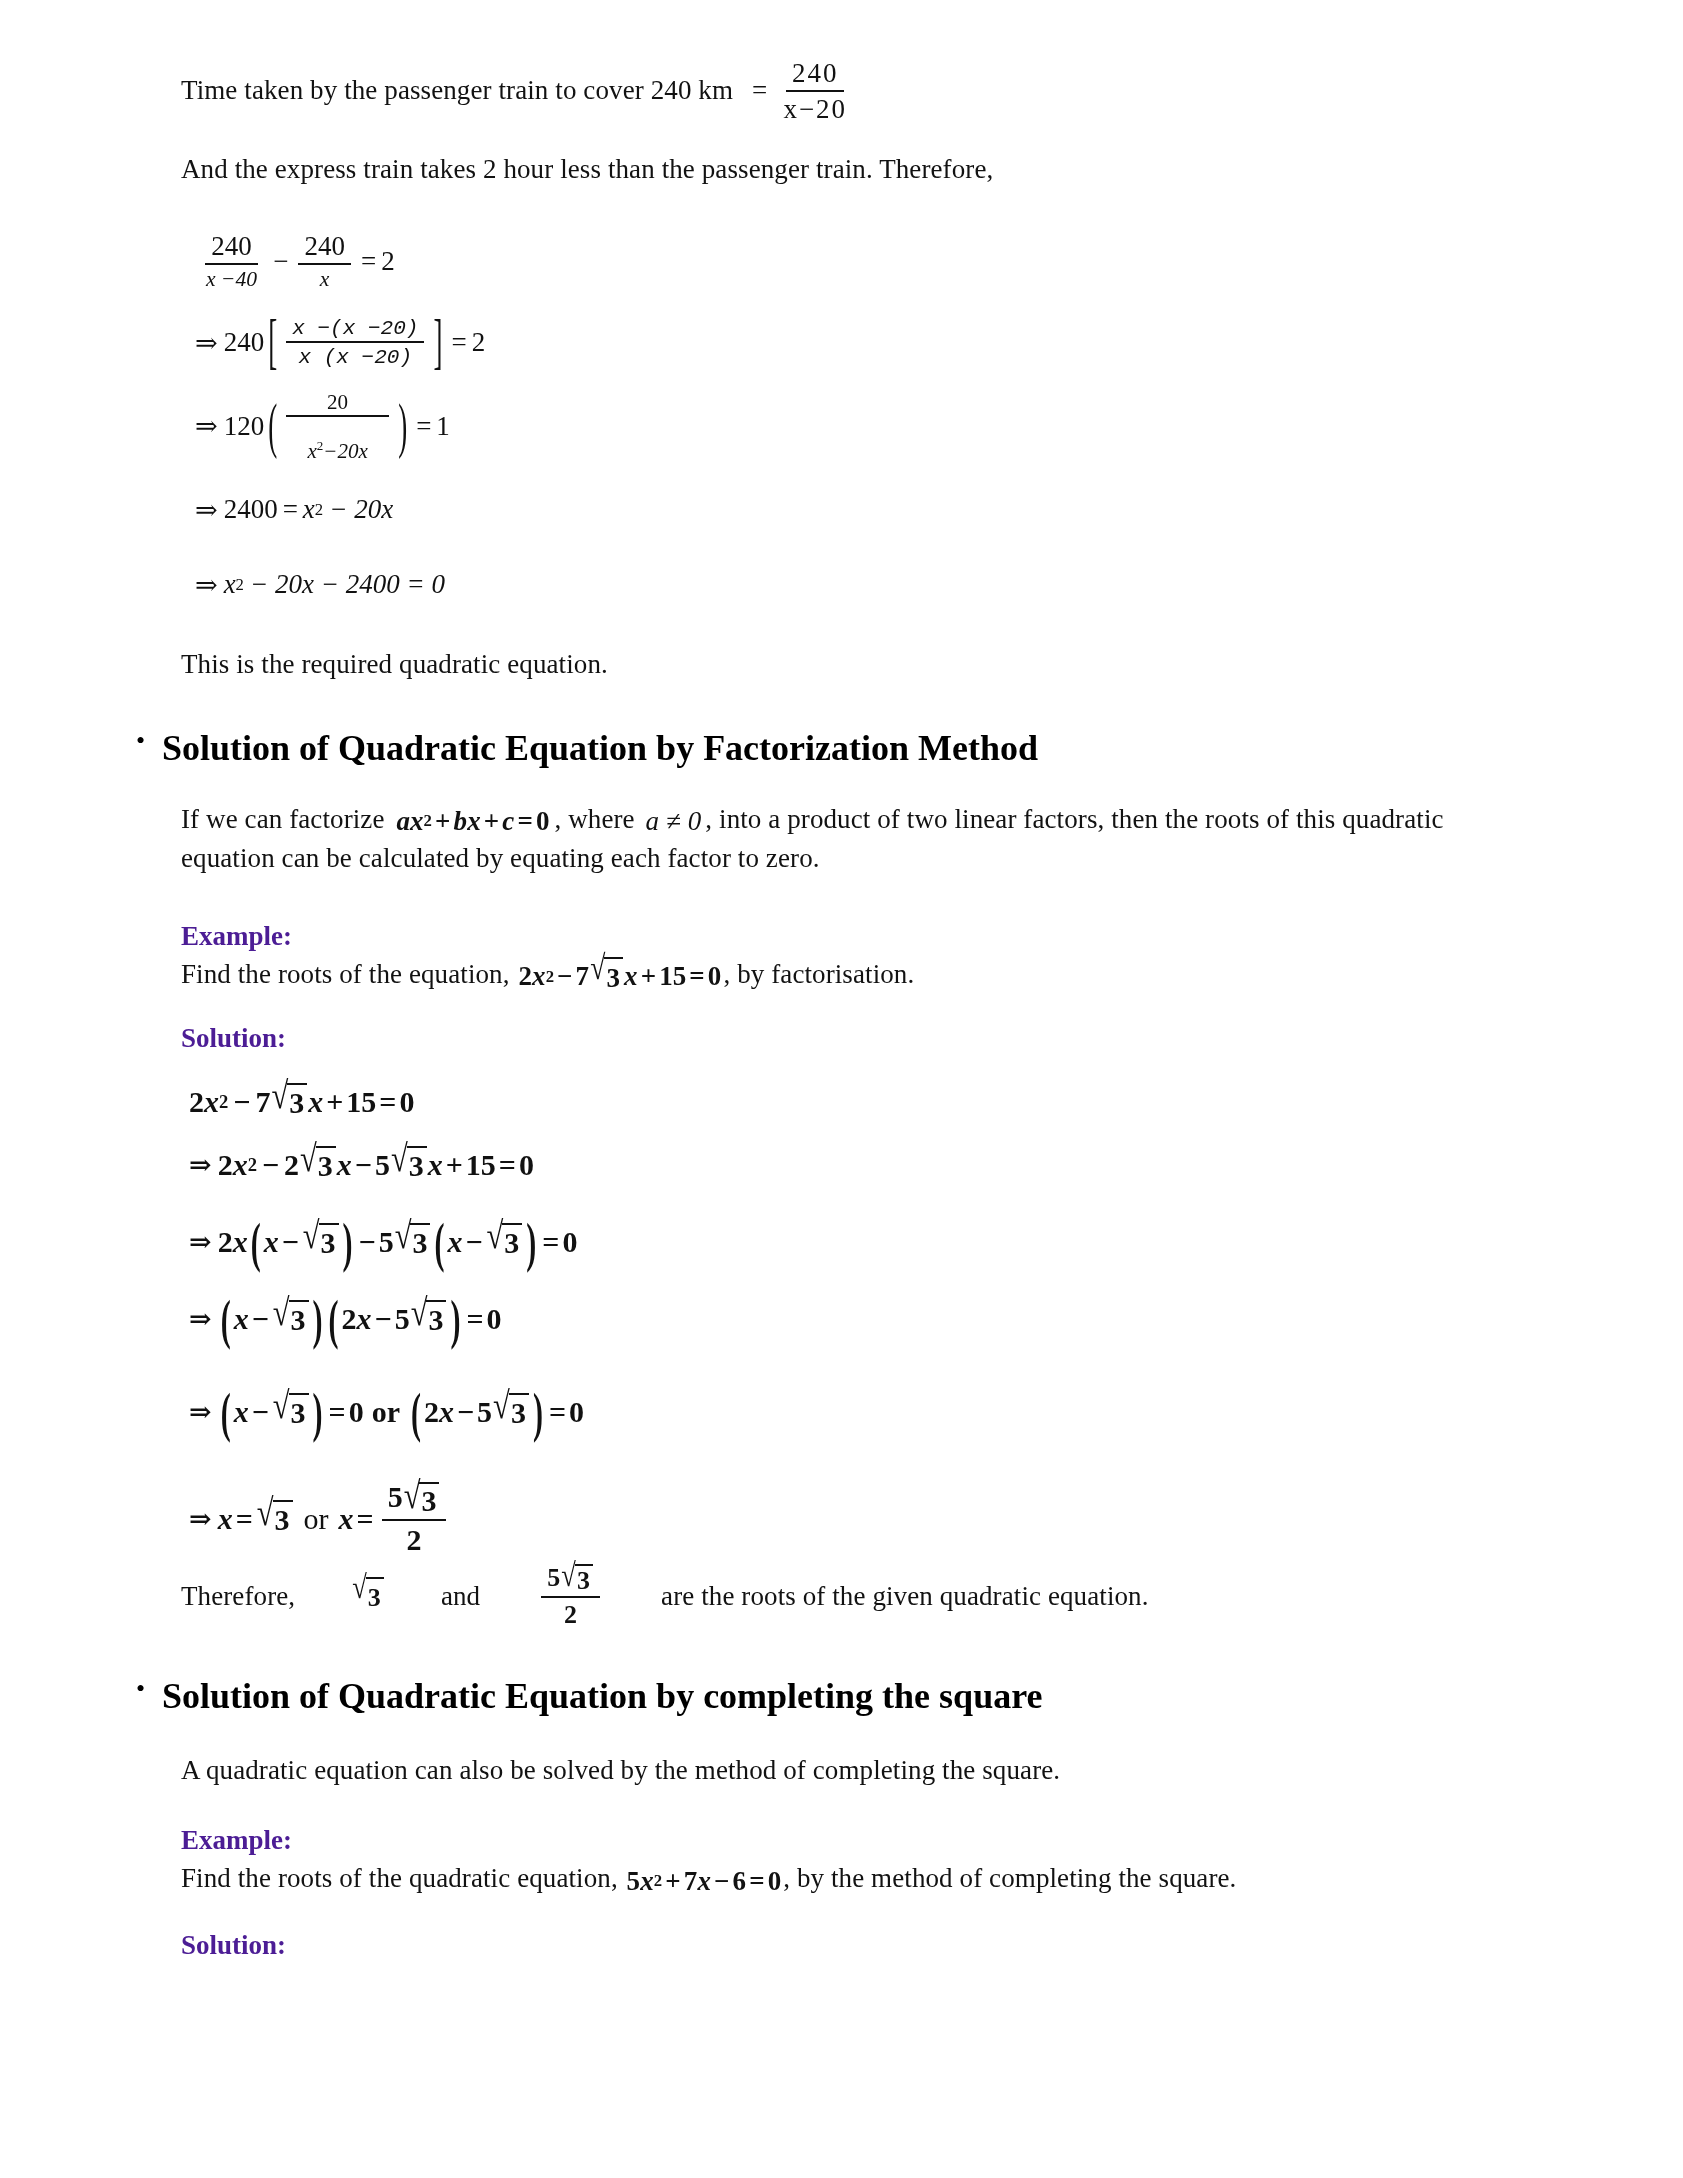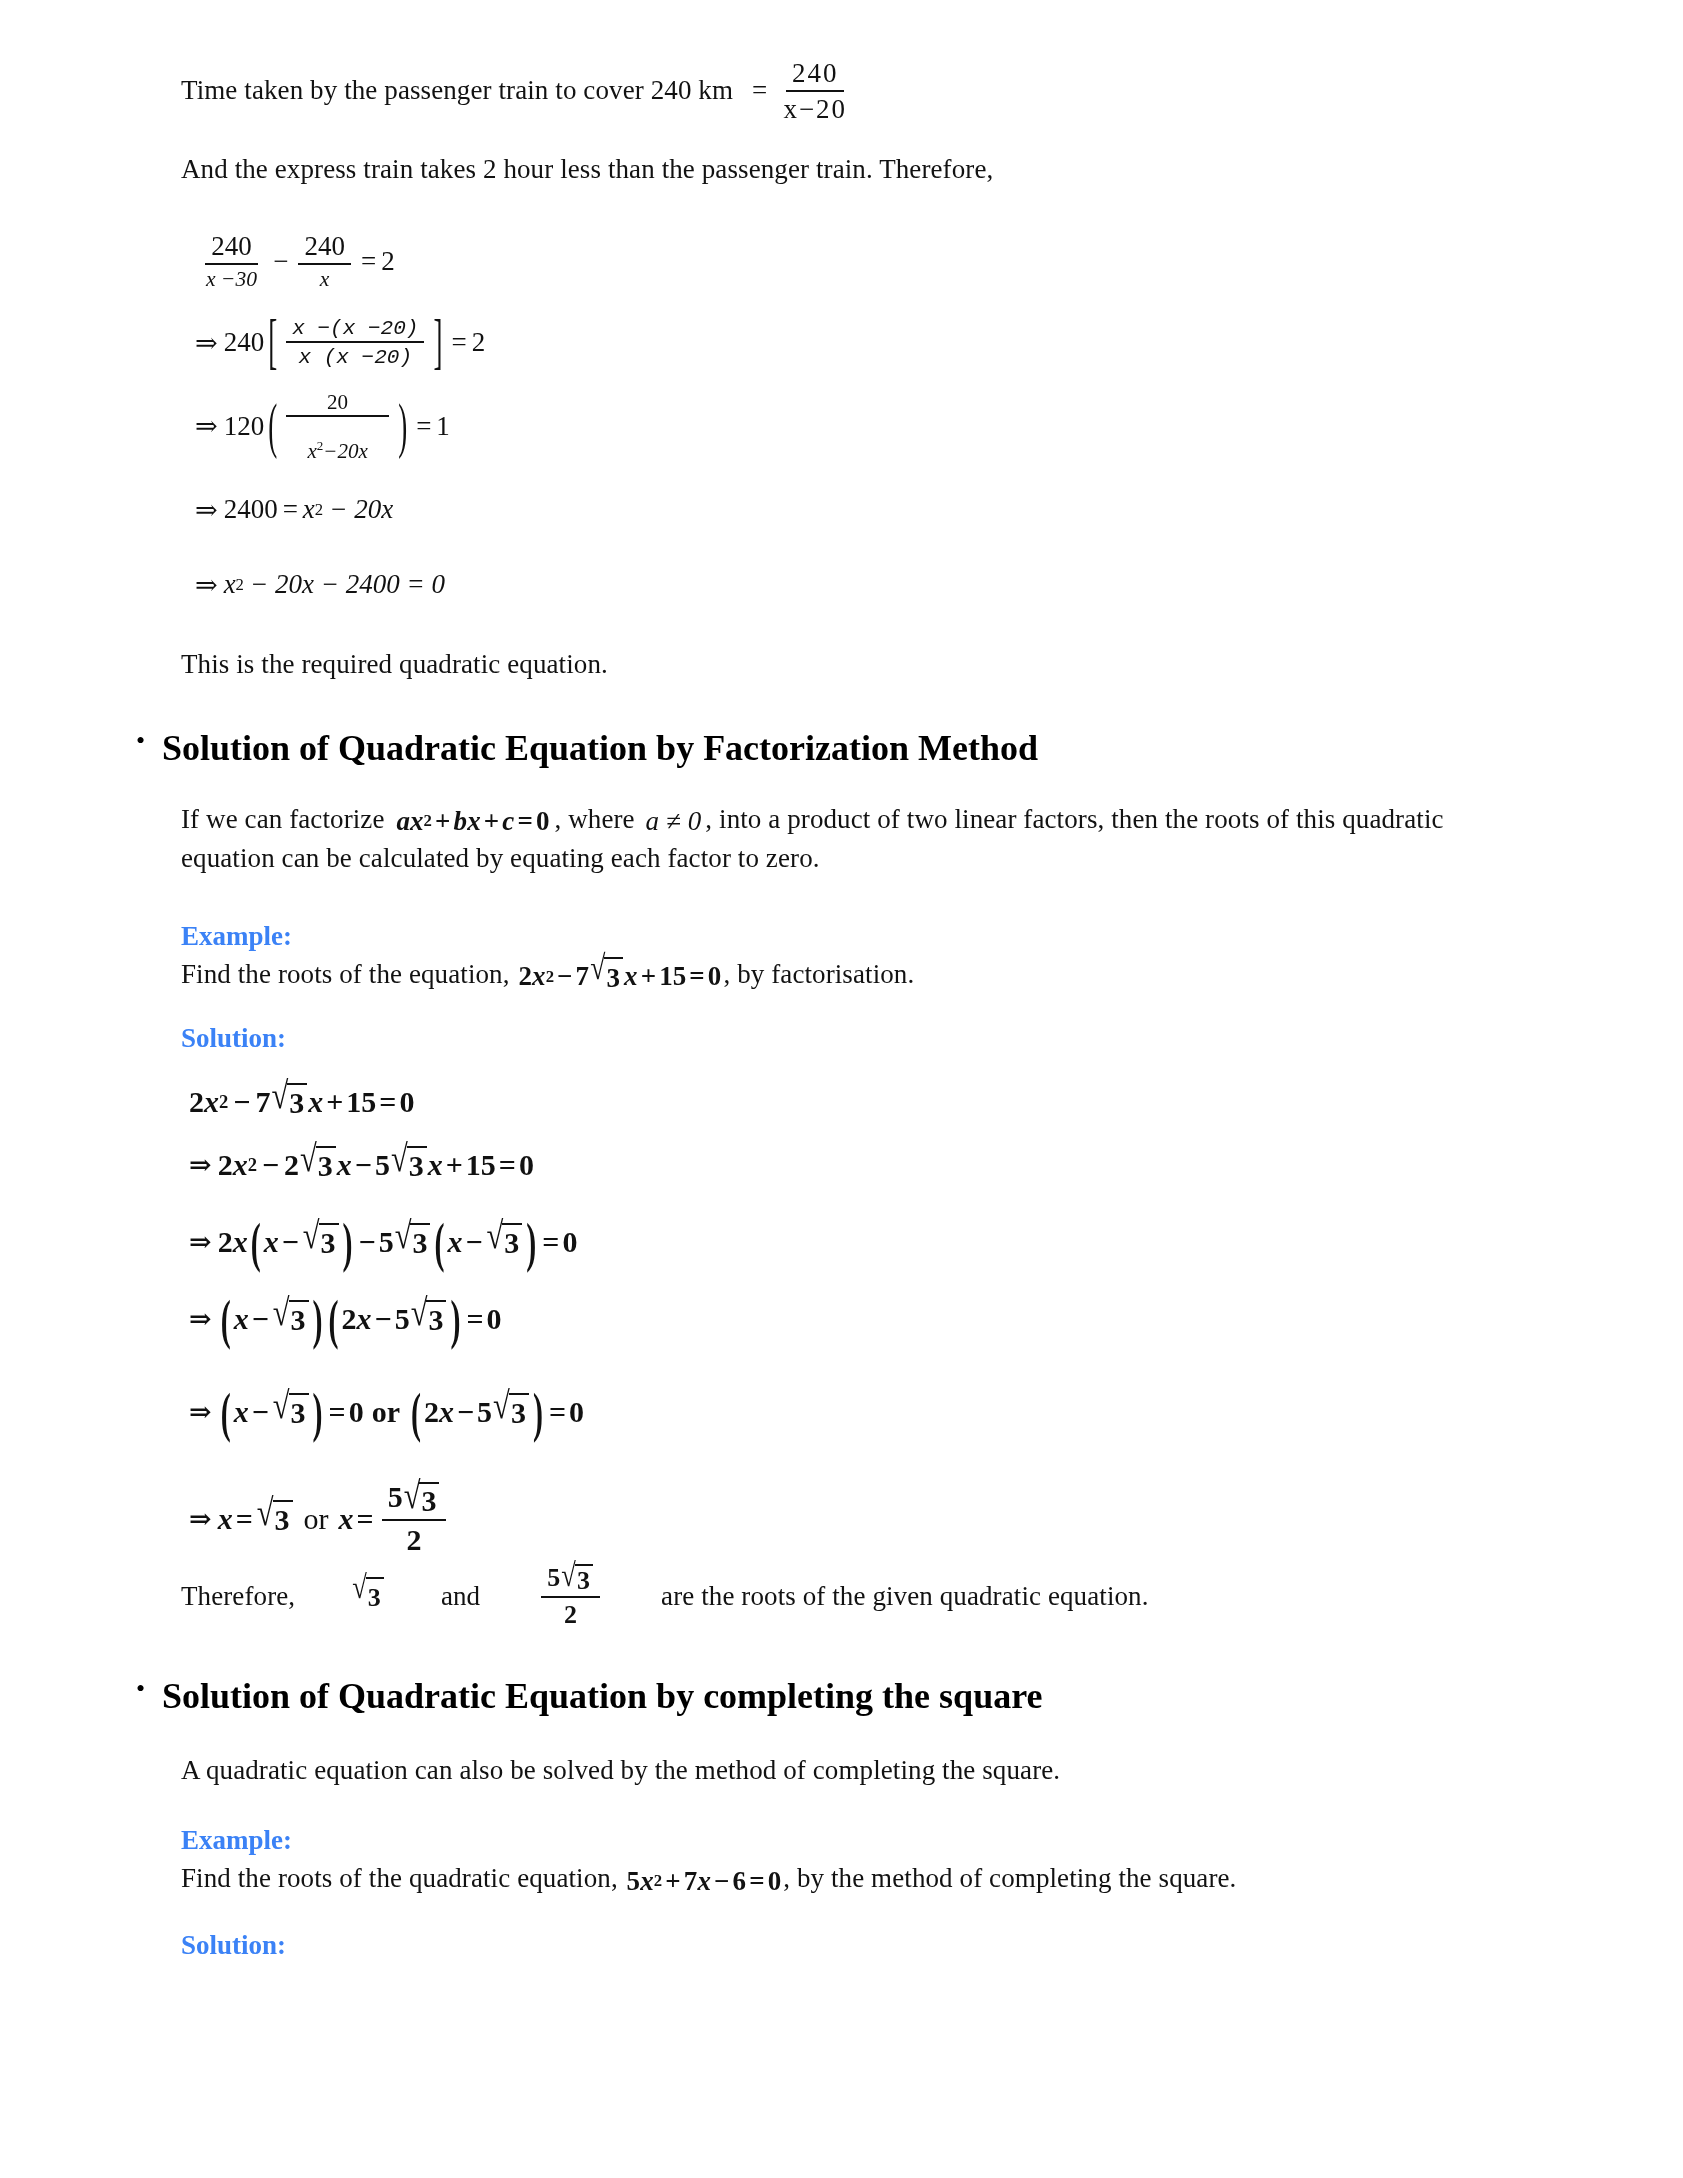--- a/index.html
+++ b/index.html
@@ -36,21 +36,21 @@
     line-height: 1.38;
     margin: 0 0 30px 0;
     color: #121212;
     letter-spacing: 0.1px;
   }
   .para.tight { margin-bottom: 14px; }
   .bold-label {
     font-weight: bold;
     font-size: 27px;
     margin: 0 0 4px 0;
-    color: #3b82f6;
+    color: #4c1d95;
   }
 
   
   .bullet-heading {
     display: flex;
     align-items: flex-start;
     margin: 0 0 30px -45px;
   }
   .bullet-dot {
     width: 26px;
@@ -175,21 +175,21 @@
     <p class="para">And the express train takes 2 hour less than the passenger train. Therefore,</p>
 
     <div class="spacer-s"></div>
 
     <div style="margin-left:14px;">
 
       <div class="eqline" style="margin-bottom:26px;">
         <span class="math">
           <span class="frac">
             <span class="num">240</span>
-            <span class="den v" style="font-size:.8em;">x −30</span>
+            <span class="den v" style="font-size:.8em;">x −40</span>
           </span>
           <span class="op">−</span>
           <span class="frac">
             <span class="num">240</span>
             <span class="den v" style="font-size:.8em;">x</span>
           </span>
           <span class="op">=</span>
           <span>2</span>
         </span>
       </div>

